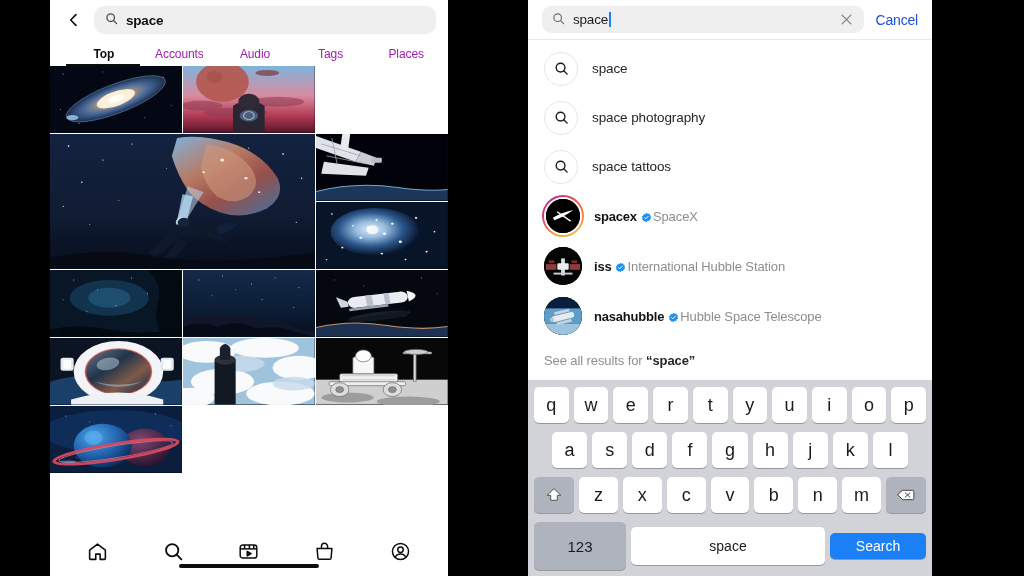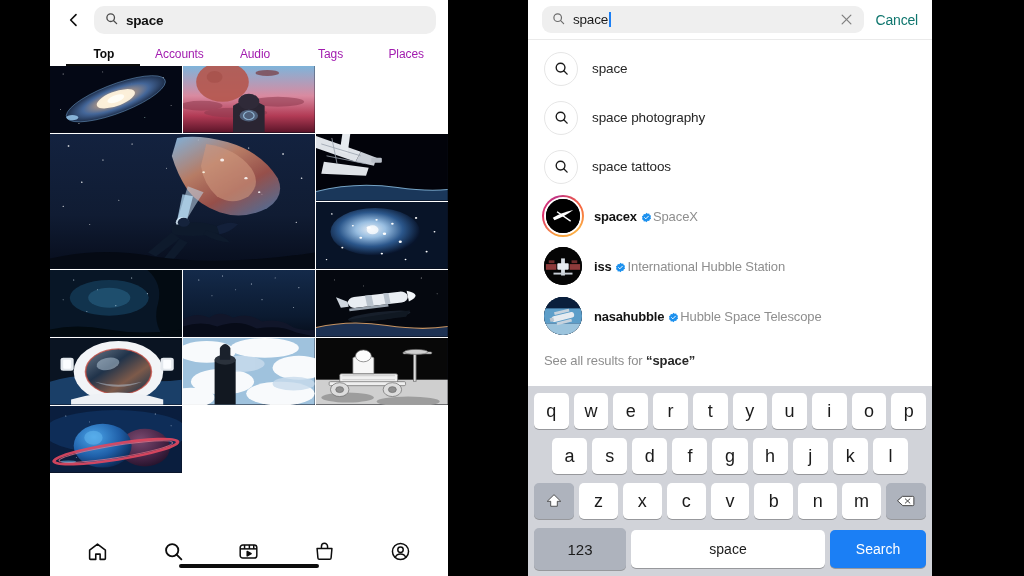--- a/index.html
+++ b/index.html
@@ -75,21 +75,21 @@
   .r-search-pill {
     flex: 1 1 auto; height: 27px; background: #efefef; border-radius: 9px;
     display: flex; align-items: center; gap: 8px; padding: 0 10px;
   }
   .r-search-text {
     font-size: 13.5px; color: #1b1b1b; flex: 1 1 auto; letter-spacing: -0.2px;
     display: flex; align-items: center;
   }
   .caret { display:inline-block; width:1.5px; height:15px; background:#1b7ff5; margin-left:1px; }
   .clear-x { width: 15px; height: 15px; cursor: pointer; flex: 0 0 auto; opacity: .75; }
-  .r-cancel { font-size: 14px; color: #0f766e; cursor: pointer; letter-spacing: -0.2px; }
+  .r-cancel { font-size: 14px; color: #1d4ed8; cursor: pointer; letter-spacing: -0.2px; }
 
   .r-suggestions { flex: 1 1 auto; background: #fff; padding-top: 4px; overflow: hidden; }
   .sug-row { display: flex; align-items: center; gap: 14px; padding: 0 16px; height: 49px; cursor: pointer; }
   .sug-circle {
     width: 34px; height: 34px; border-radius: 50%; border: 1px solid #e6e6e6;
     display: flex; align-items: center; justify-content: center; flex: 0 0 auto; background:#fff;
   }
   .sug-label { font-size: 13.5px; color: #262626; letter-spacing: -0.1px; }
 
   .acct-row { display: flex; align-items: center; gap: 12px; padding: 0 16px; height: 50px; cursor: pointer; }
@@ -119,23 +119,23 @@
   .kbrow { display: flex; justify-content: center; gap: 5px; padding: 0 3px; }
   .kbrow.r2 { padding: 0 21px; }
   .key {
     background: #fff; border-radius: 5px; height: 36px; flex: 1 1 0;
     display: flex; align-items: center; justify-content: center;
     font-size: 18px; color: #1b1b1b; cursor: pointer;
     box-shadow: 0 1px 0 rgba(0,0,0,0.28); font-family: "Liberation Sans", sans-serif;
   }
   .key.mod { background: #aeb3bd; flex: 0 0 40px; }
   .bottomrow { display: flex; gap: 5px; padding: 0 3px; align-items: center; }
-  .key.num { background: #aeb3bd; flex: 0 0 92px; font-size: 15px; height: 42px; }
+  .key.num { background: #aeb3bd; flex: 0 0 92px; font-size: 15px; height: 48px; }
   .key.space { flex: 1 1 auto; font-size: 14px; height: 38px; }
-  .key.search { background: #1b7ff5; color: #fff; flex: 0 0 96px; font-size: 14px; height: 38px; }
+  .key.search { background: #1b7ff5; color: #fff; flex: 0 0 96px; font-size: 14px; height: 26px; }
 </style>
 </head>
 <body>
 
 <div class="stage">
 
   <div class="phone-left">
 
     <div class="l-searchbar-row">
       <div class="back-chevron">

